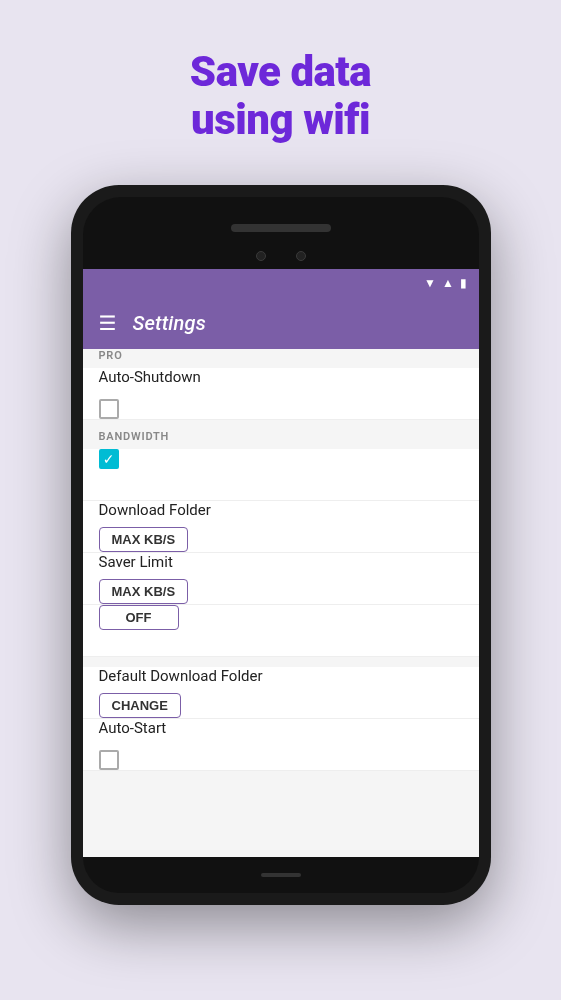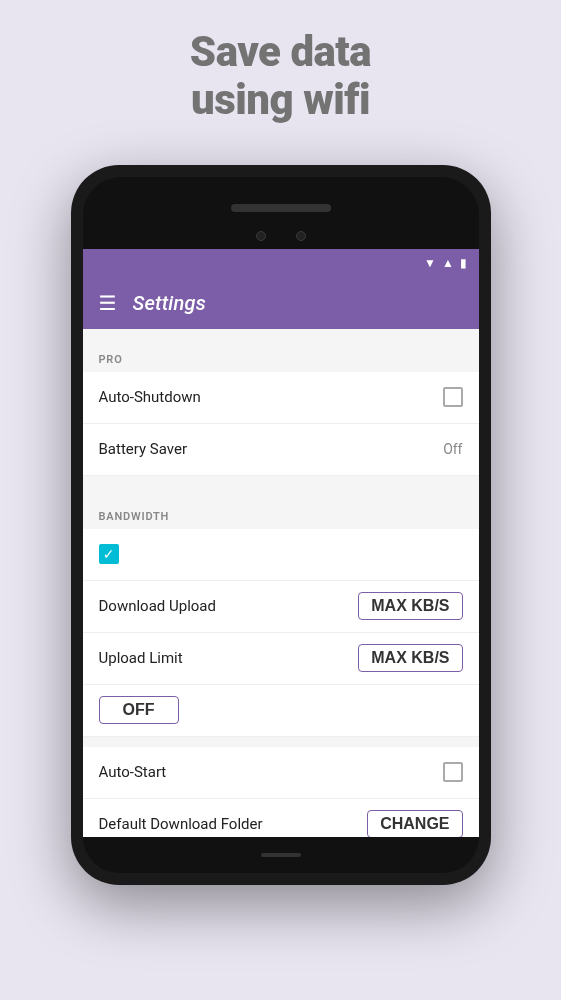--- a/index.html
+++ b/index.html
@@ -9,23 +9,23 @@
       height: 1000px;
       background-color: #e8e4f0;
       font-family: 'Roboto', Arial, sans-serif;
       overflow: hidden;
       display: flex;
       flex-direction: column;
       align-items: center;
     }
 
     .headline {
-      margin-top: 28px;
+      margin-top: 48px;
       text-align: center;
-      color: #737373;
+      color: #6d28d9;
       font-size: 42px;
       font-weight: 900;
       line-height: 1.15;
       letter-spacing: -0.5px;
     }
 
     .phone-wrapper {
       margin-top: 40px;
       width: 420px;
       height: 720px;
@@ -143,37 +143,38 @@
     .content::-webkit-scrollbar {
       width: 4px;
     }
     .content::-webkit-scrollbar-thumb {
       background: #00bcd4;
       border-radius: 2px;
     }
 
     
     .section-header {
-      padding: 24px 16px 6px 16px;
+      padding: 0 16px 6px 16px;
       font-size: 11px;
       font-weight: 600;
       color: #888;
       letter-spacing: 0.8px;
       text-transform: uppercase;
     }
 
     
     .setting-row {
       display: flex;
-      align-items: center;
+      align-items: flex-start;
       justify-content: space-between;
       padding: 0 16px;
       height: 52px;
       background: white;
       border-bottom: 1px solid #eeeeee;
+      flex-direction: column;
     }
 
     .setting-row:first-of-type {
       border-top: 1px solid #eeeeee;
     }
 
     .setting-label {
       font-size: 15px;
       color: #222;
     }
@@ -196,21 +197,21 @@
       justify-content: center;
       color: white;
       font-size: 14px;
     }
 
     
     .badge-btn {
       border: 1.5px solid #7b5ea7;
       border-radius: 4px;
       padding: 4px 12px;
-      font-size: 16px;
+      font-size: 13px;
       font-weight: 600;
       color: #333;
       background: white;
       cursor: pointer;
       min-width: 80px;
       text-align: center;
     }
 
     .setting-value {
       font-size: 14px;
@@ -275,58 +276,54 @@
 
       <div class="content" style="position:relative;">
 
         <div class="section-header">PRO</div>
 
         <div class="setting-row">
           <span class="setting-label">Auto-Shutdown</span>
           <div class="checkbox"></div>
         </div>
 
-        <div class="setting-row">
-          <span class="setting-label">Battery Saver</span>
-          <span class="setting-value">Off</span>
-        </div>
 
         <div class="section-divider"></div>
 
         <div class="section-header">BANDWIDTH</div>
 
         <div class="setting-row">
           <div class="checkbox checked">✓</div>
         </div>
 
         <div class="setting-row">
-          <span class="setting-label">Download Upload</span>
+          <span class="setting-label">Download Folder</span>
           <button class="badge-btn">MAX KB/S</button>
         </div>
 
         <div class="setting-row">
-          <span class="setting-label">Upload Limit</span>
+          <span class="setting-label">Saver Limit</span>
           <button class="badge-btn">MAX KB/S</button>
         </div>
 
         <div class="setting-row">
           <button class="badge-btn">OFF</button>
         </div>
 
         <div class="section-divider"></div>
 
+
+        <div class="setting-row">
+          <span class="setting-label">Default Download Folder</span>
+          <button class="badge-btn">CHANGE</button>
+        </div>
 
         <div class="setting-row">
           <span class="setting-label">Auto-Start</span>
           <div class="checkbox"></div>
-        </div>
-
-        <div class="setting-row">
-          <span class="setting-label">Default Download Folder</span>
-          <button class="badge-btn">CHANGE</button>
         </div>
 
       </div>
 
     </div>
 
     <div class="phone-bezel-bottom">
       <div class="phone-home"></div>
     </div>
 

